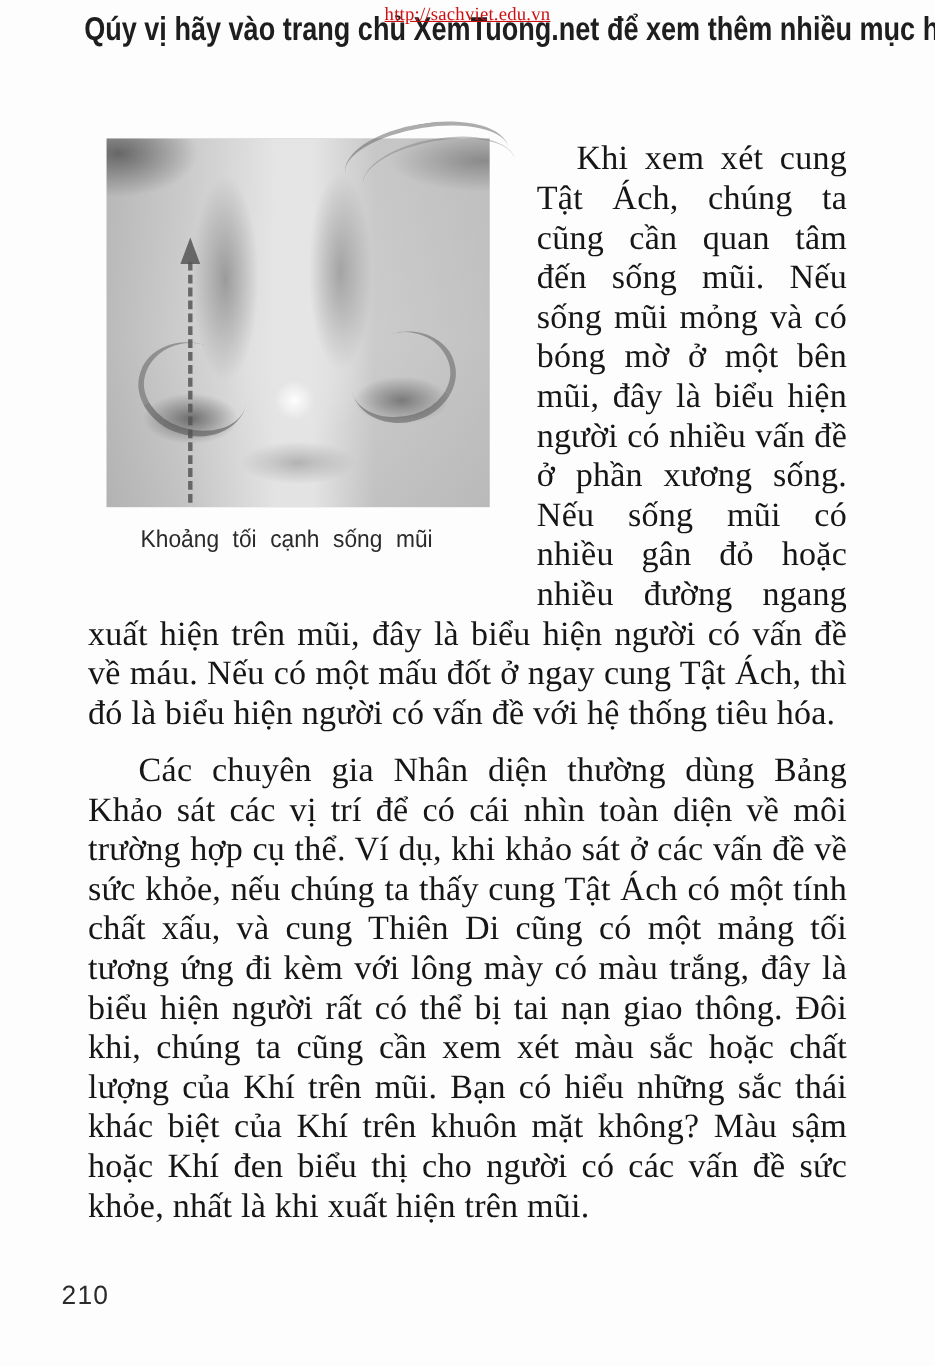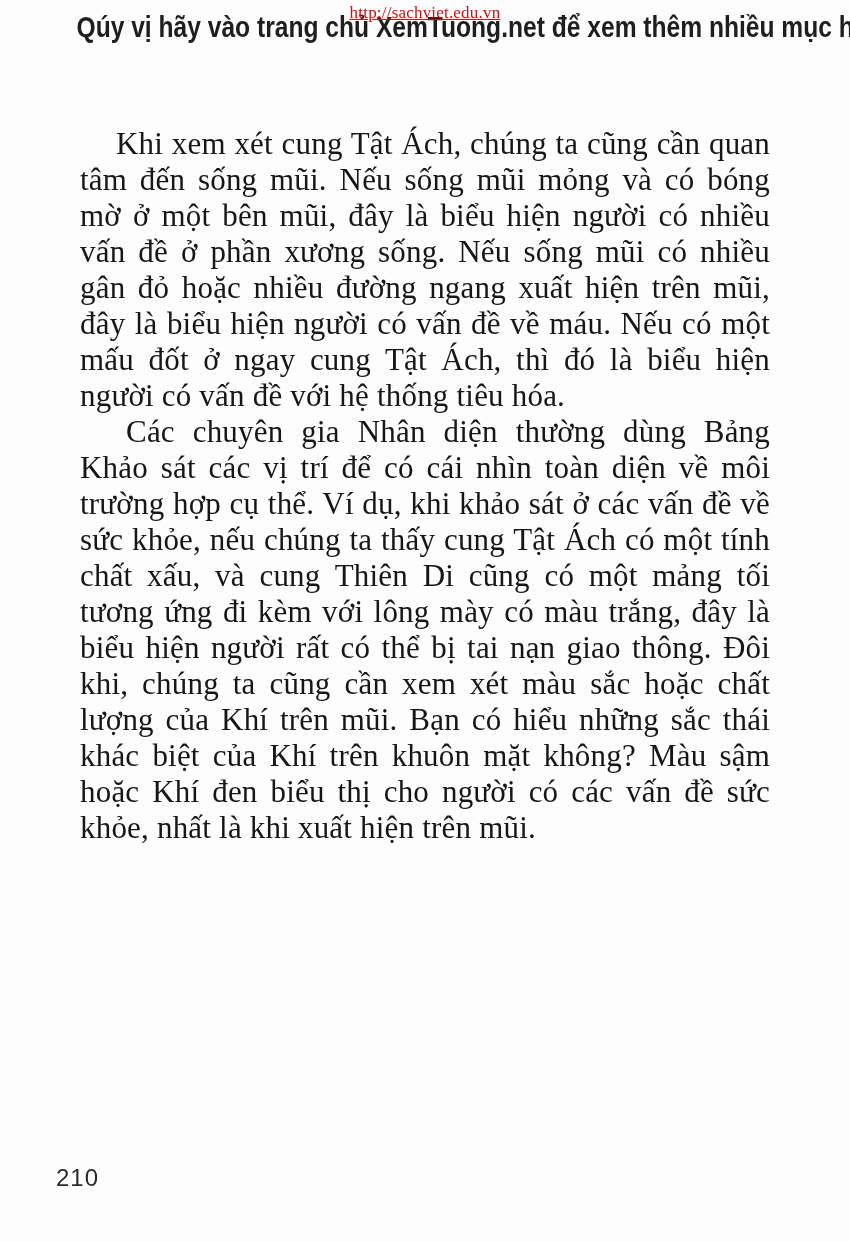--- a/index.html
+++ b/index.html
@@ -74,21 +74,21 @@
     font-family:"Liberation Sans",sans-serif;font-size:22px;color:#2a2a2a;
     transform:scaleX(.94);transform-origin:0 50%;word-spacing:7px;white-space:nowrap;
   }
 
   
   .body-par{
     margin:0;text-align:justify;font-size:31px;line-height:36px;
     letter-spacing:.2px;color:#161616;
   }
   .body-par.p1{text-indent:36px;}
-  .body-par.p2{text-indent:46px;}
+  .body-par.p2{text-indent:46px;margin-top:16px;}
 
   
   .watermark{
     position:absolute;left:60px;top:548px;width:780px;z-index:5;
     font-family:"Liberation Sans",sans-serif;font-weight:bold;font-size:112px;
     letter-spacing:-2px;white-space:nowrap;
     color:rgba(255,255,255,.05);
     -webkit-text-stroke:2.5px #c7c7c7;
     opacity:.85;pointer-events:none;
   }
@@ -102,20 +102,31 @@
 </style>
 </head>
 <body>
 
 <div class="page">
 
   <div class="header-url">http://sachviet.edu.vn</div>
   <div class="header-notice">Qúy vị hãy vào trang chủ XemTuong.net để xem thêm nhiều mục hay khác</div>
 
   <div class="content">
+    <div class="fig">
+      <div class="photo">
+        <div class="eyelid-arc"></div>
+        <div class="eyelid-arc2"></div>
+        <div class="nostril-wing-left"></div>
+        <div class="nostril-wing-right"></div>
+        <div class="arrow-line"></div>
+        <div class="arrow-head"></div>
+      </div>
+      <div class="caption">Khoảng tối cạnh sống mũi</div>
+    </div>
 
     <p class="body-par p1">Khi xem xét cung Tật Ách, chúng ta cũng cần quan tâm đến sống mũi. Nếu sống mũi mỏng và có bóng mờ ở một bên mũi, đây là biểu hiện người có nhiều vấn đề ở phần xương sống. Nếu sống mũi có nhiều gân đỏ hoặc nhiều đường ngang xuất hiện trên mũi, đây là biểu hiện người có vấn đề về máu. Nếu có một mấu đốt ở ngay cung Tật Ách, thì đó là biểu hiện người có vấn đề với hệ thống tiêu hóa.</p>
     <p class="body-par p2">Các chuyên gia Nhân diện thường dùng Bảng Khảo sát các vị trí để có cái nhìn toàn diện về môi trường hợp cụ thể. Ví dụ, khi khảo sát ở các vấn đề về sức khỏe, nếu chúng ta thấy cung Tật Ách có một tính chất xấu, và cung Thiên Di cũng có một mảng tối tương ứng đi kèm với lông mày có màu trắng, đây là biểu hiện người rất có thể bị tai nạn giao thông. Đôi khi, chúng ta cũng cần xem xét màu sắc hoặc chất lượng của Khí trên mũi. Bạn có hiểu những sắc thái khác biệt của Khí trên khuôn mặt không? Màu sậm hoặc Khí đen biểu thị cho người có các vấn đề sức khỏe, nhất là khi xuất hiện trên mũi.</p>
   </div>
 
 
   <div class="page-number">210</div>
 
 </div>
 

